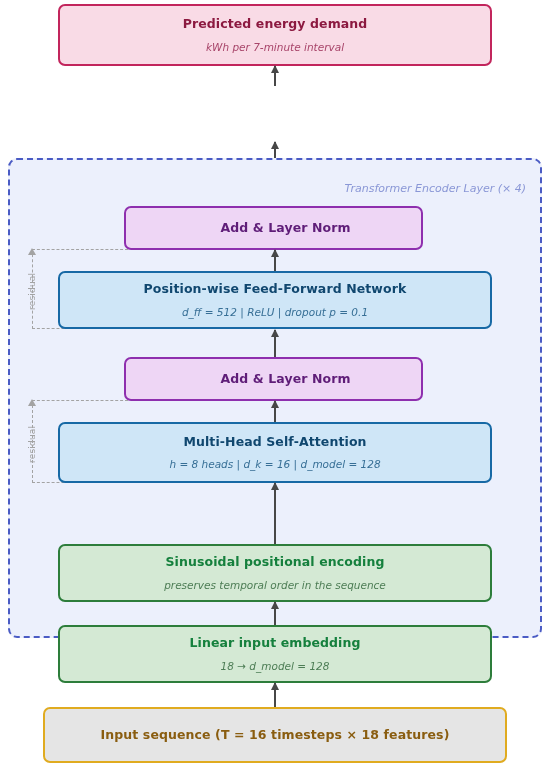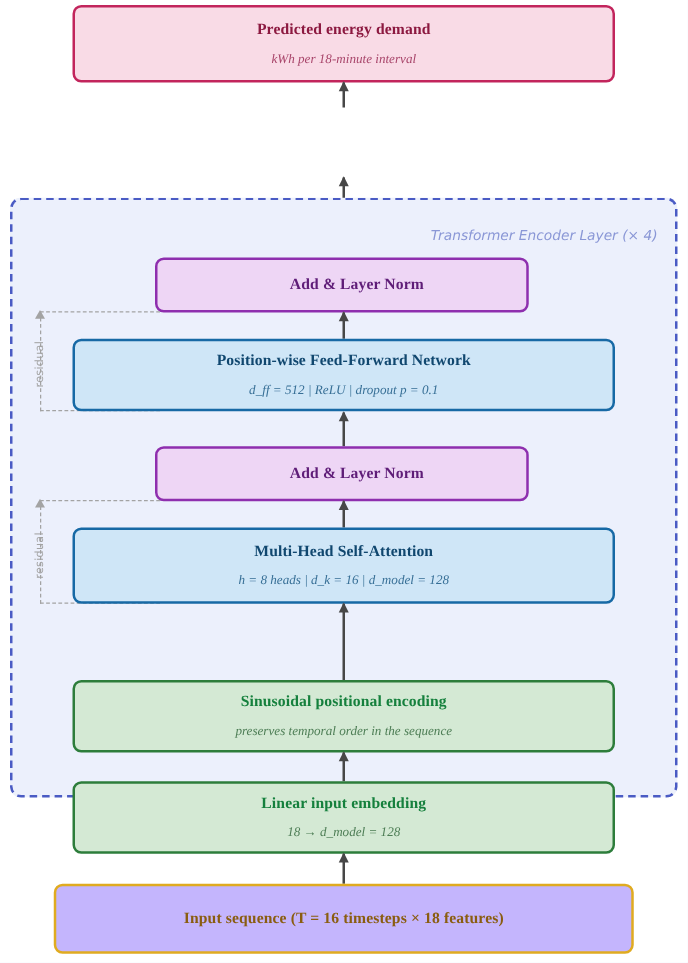--- a/index.html
+++ b/index.html
@@ -30,21 +30,20 @@
     box-sizing: border-box;
     border-radius: 7px;
     border-width: 2px;
     border-style: solid;
     display: flex;
     flex-direction: column;
     align-items: center;
     justify-content: center;
     text-align: center;
     padding: 4px 10px;
-    font-family: Liberation Serif, serif;
   }
   .node .title {
     font-weight: bold;
     font-size: 12.5px;
     letter-spacing: 0.1px;
     line-height: 1.25;
     white-space: nowrap;
   }
   .node .subtitle {
     font-style: italic;
@@ -68,21 +67,21 @@
   .n-purple .title    { color: #5f1d78; }
 
   .n-blue   { background: #cfe6f7; border-color: #1769a5; }
   .n-blue   .title    { color: #10476f; }
   .n-blue   .subtitle { color: #376f96; }
 
   .n-green  { background: #d4e9d4; border-color: #2d7d3b; }
   .n-green  .title    { color: #15803d; }
   .n-green  .subtitle { color: #4d7d55; }
 
-  .n-yellow { background: #c4b5fd; border-color: #e0ab20; }
+  .n-yellow { background: #e5e5e5; border-color: #e0ab20; }
   .n-yellow .title    { color: #8a5d10; }
 
   
   .encoder {
     position: absolute;
     box-sizing: border-box;
     background: #ecf0fc;
     border: 2px dashed #4a5bc4;
     border-radius: 9px;
   }
@@ -143,21 +142,21 @@
     letter-spacing: 0.2px;
   }
 </style>
 </head>
 <body>
 
 <div class="canvas">
 
   <div class="node n-pink" style="left:58px; top:4px; width:434px; height:62px;">
     <div class="title">Predicted energy demand</div>
-    <div class="subtitle">kWh per 18-minute interval</div>
+    <div class="subtitle">kWh per 7-minute interval</div>
   </div>
 
   <div class="arrow" style="left:274px; top:66px; height:20px;"></div>
 
 
   <div class="arrow" style="left:274px; top:142px; height:18px;"></div>
 
   <div class="encoder" style="left:8px; top:158px; width:534px; height:480px;">
     <div class="encoder-label">Transformer Encoder Layer (× 4)</div>
   </div>

